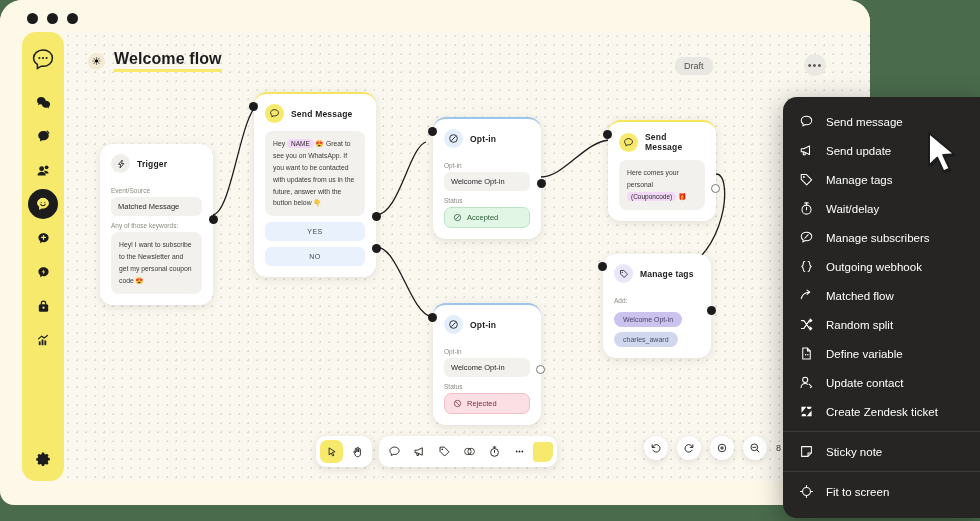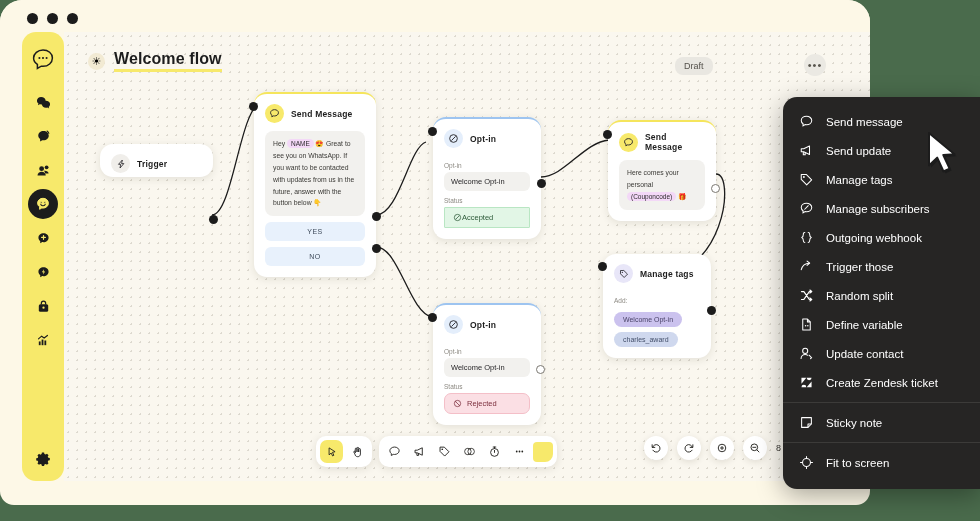--- a/index.html
+++ b/index.html
@@ -70,21 +70,21 @@
   .node-ico.yellow{background:#f7e96b;}
   .node-ico.blue{background:#e4eefb;}
   .node-ico.lav{background:#e8e6f8;}
   .node-title{font-size:8.5px;font-weight:bold;color:#1d1d1d;letter-spacing:.2px;}
   .node-bd{padding:4px 11px 11px 11px;}
   .fld-label{font-size:6.5px;color:#8d8a83;margin:6px 0 3px 0;}
   .fld-box{background:#f2f1ee;border-radius:6px;padding:5px 7px;font-size:7.5px;color:#29282a;}
   .msg-box{background:#f2f1ee;border-radius:8px;padding:7px 8px;font-size:6.8px;line-height:1.75;color:#3a3935;}
   .pill-var{background:#f3d8f7;border-radius:5px;padding:1px 4px;font-size:6.5px;color:#2c2a2c;}
   .btn-opt{background:#e8f1fc;border-radius:6px;padding:6px;text-align:center;font-size:7px;color:#3e4a5a;margin-top:6px;letter-spacing:.5px;}
-  .status-accept{background:#e2f6e6;border:1px solid #b9e6c3;border-radius:1px;padding:5px 8px;font-size:7.5px;color:#2c5a38;display:flex;align-items:flex-end;}
+  .status-accept{background:#e2f6e6;border:1px solid #b9e6c3;border-radius:7px;padding:5px 8px;font-size:7.5px;color:#2c5a38;display:flex;align-items:flex-end;gap:5px;}
   .status-reject{background:#fbdfe4;border:1px solid #f4bfc8;border-radius:7px;padding:5px 8px;font-size:7.5px;color:#7c2f3d;display:flex;align-items:center;gap:5px;}
   .tag{border-radius:9px;padding:4px 9px;font-size:7px;margin-top:5px;display:inline-block;}
   .tag.purple{background:#cbc2ee;color:#4a4368;}
   .tag.bluegrey{background:#cfd8ee;color:#44506b;}
   .node.hl-yellow{border-top:2px solid #f5e55c;}
   .node.hl-blue{border-top:2px solid #9dc4f0;}
 
   .port{position:absolute;width:9px;height:9px;border-radius:50%;background:#1c1c1c;}
   .port.open{background:#fff;border:1.4px solid #7b7872;width:7px;height:7px;}
 
@@ -221,20 +221,26 @@
 
       <div class="node" style="left:36px;top:112px;width:113px;">
         <div class="node-hd">
           <span class="node-ico grey">
             <svg width="10" height="10" viewBox="0 0 12 12">
                 <path d="M7.6 1.2L3 6.4h2.6L4.8 10.8 9.4 5.5H6.7z" stroke="#26252a" stroke-width="1" fill="none" stroke-linejoin="round"></path>
               </svg>
           </span>
           <span class="node-title">Trigger</span>
         </div>
+        <div class="node-bd">
+          <div class="fld-label">Event/Source</div>
+          <div class="fld-box">Matched Message</div>
+          <div class="fld-label">Any of those keywords:</div>
+          <div class="msg-box">Hey! I want to subscribe to the Newsletter and get my personal coupon code 😍</div>
+        </div>
         <span class="port" style="right:-5px;top:71px;"></span>
       </div>
 
       <div class="node hl-yellow" style="left:190px;top:60px;width:122px;">
         <div class="node-hd">
           <span class="node-ico yellow">
             <svg width="11" height="11" viewBox="0 0 12 12">
                 <path d="M6 1.8c-2.4 0-4.3 1.5-4.3 3.4 0 1 .5 2 1.4 2.6v1.8l1.8-1c.35.07.7.1 1.1.1 2.4 0 4.3-1.5 4.3-3.5S8.4 1.8 6 1.8z" stroke="#26252a" stroke-width="1" fill="none"></path>
               </svg>
           </span>
@@ -454,20 +460,29 @@
     <div class="mi">
       <span class="mico">
         <svg width="15" height="15" viewBox="0 0 16 16">
             <path d="M2.4 2.6h5.3l5.8 5.8-5.3 5.3-5.8-5.8z" stroke="#fff" stroke-width="1.1" fill="none" stroke-linejoin="round"></path>
             <circle cx="5.2" cy="5.3" r="1" fill="#fff"></circle>
           </svg>
       </span>
       <span>Manage tags</span>
     </div>
 
+    <div class="mi">
+      <span class="mico">
+        <svg width="15" height="15" viewBox="0 0 16 16">
+            <circle cx="8" cy="9.2" r="4.8" stroke="#fff" stroke-width="1.1" fill="none"></circle>
+            <path d="M8 6.6v2.6M6.2 2h3.6M8 2v1.8" stroke="#fff" stroke-width="1.1" stroke-linecap="round"></path>
+          </svg>
+      </span>
+      <span>Wait/delay</span>
+    </div>
 
     <div class="mi">
       <span class="mico">
         <svg width="15" height="15" viewBox="0 0 16 16">
             <path d="M8 2.4c-3.1 0-5.6 2-5.6 4.5 0 1.4.7 2.6 1.9 3.5v2.2l2.3-1.3c.45.1.9.12 1.4.12 3.1 0 5.6-2 5.6-4.5S11.1 2.4 8 2.4z" stroke="#fff" stroke-width="1.1" fill="none"></path>
             <path d="M6.1 8.8l3.8-3.8" stroke="#fff" stroke-width="1.1" stroke-linecap="round"></path>
           </svg>
       </span>
       <span>Manage subscribers</span>
     </div>
@@ -483,21 +498,21 @@
     </div>
 
 
     <div class="mi">
       <span class="mico">
         <svg width="15" height="15" viewBox="0 0 16 16">
             <path d="M2.4 11.4c1.2-4.6 4.2-6.8 8.6-6.9" stroke="#fff" stroke-width="1.1" fill="none" stroke-linecap="round"></path>
             <path d="M8.6 2.2l2.8 2.3-2.8 2.4" stroke="#fff" stroke-width="1.1" fill="none" stroke-linecap="round" stroke-linejoin="round"></path>
           </svg>
       </span>
-      <span>Trigger those</span>
+      <span>Matched flow</span>
     </div>
 
     <div class="mi">
       <span class="mico">
         <svg width="15" height="15" viewBox="0 0 16 16">
             <path d="M2.6 3.8h2.6l5.8 8.4h2.4M2.6 12.2h2.6l5.8-8.4h2.4" stroke="#fff" stroke-width="1.2" fill="none" stroke-linecap="round"></path>
             <path d="M11.6 2.2l2 1.6-2 1.6M11.6 10.6l2 1.6-2 1.6" stroke="#fff" stroke-width="1.2" fill="none" stroke-linecap="round" stroke-linejoin="round"></path>
           </svg>
       </span>
       <span>Random split</span>

